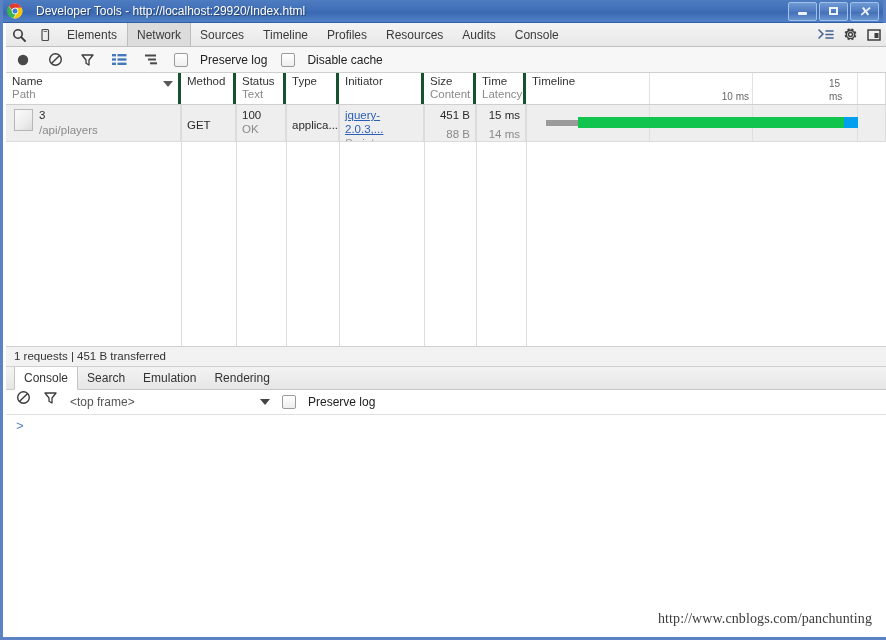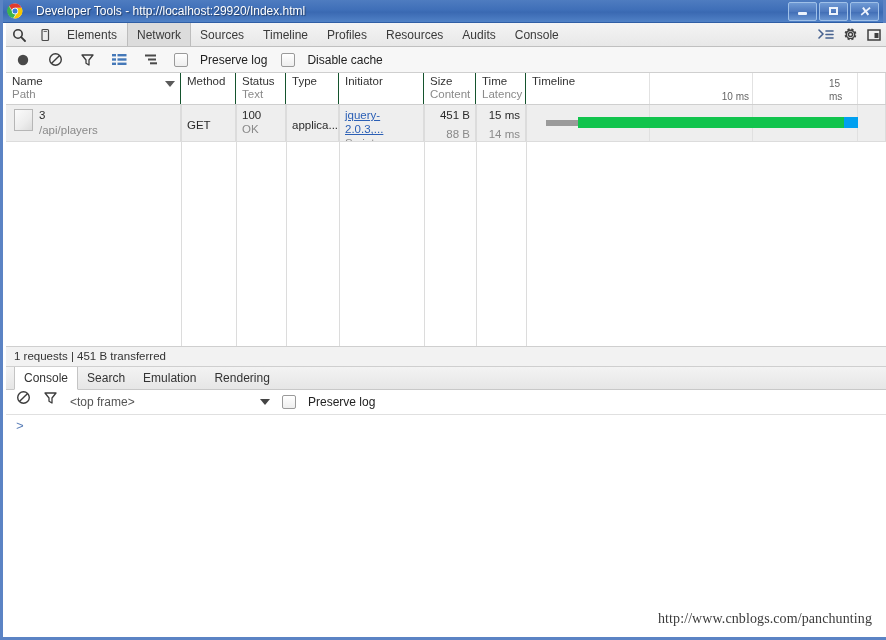--- a/index.html
+++ b/index.html
@@ -140,21 +140,21 @@
     background: #ffffff;
   }
   .grid-header {
     height: 31px;
     display: flex;
     background: #ffffff;
     border-bottom: 1px solid #cfcfcf;
     flex: 0 0 auto;
   }
   .hcell {
-    border-right: 1px solid #14532d;
+    border-right: 3px solid #14532d;
     box-sizing: border-box;
     padding: 2px 6px 0 6px;
     font-size: 11.5px;
     color: #333;
     position: relative;
     display: flex;
     flex-direction: column;
     justify-content: flex-start;
     line-height: 13px;
   }

